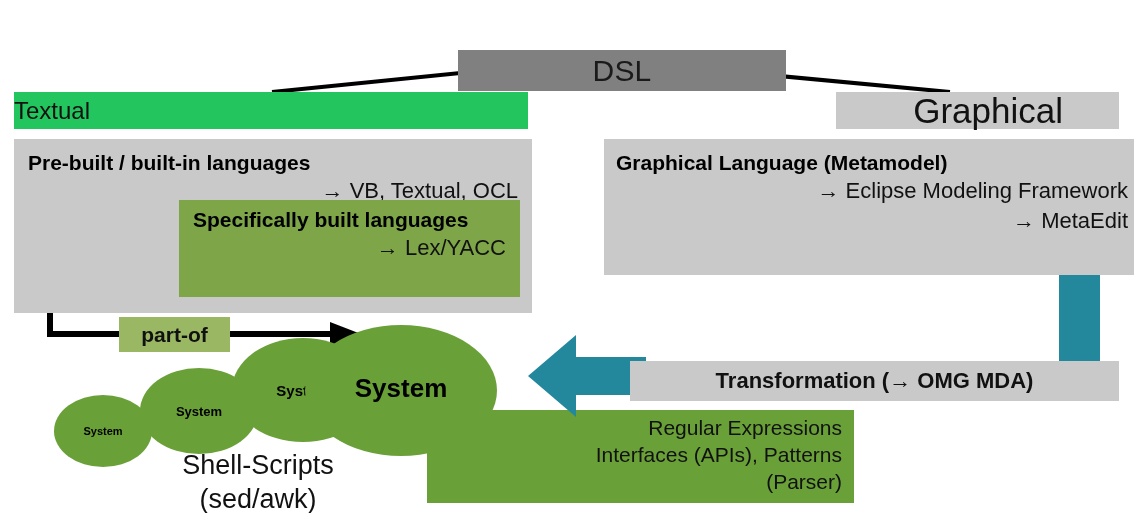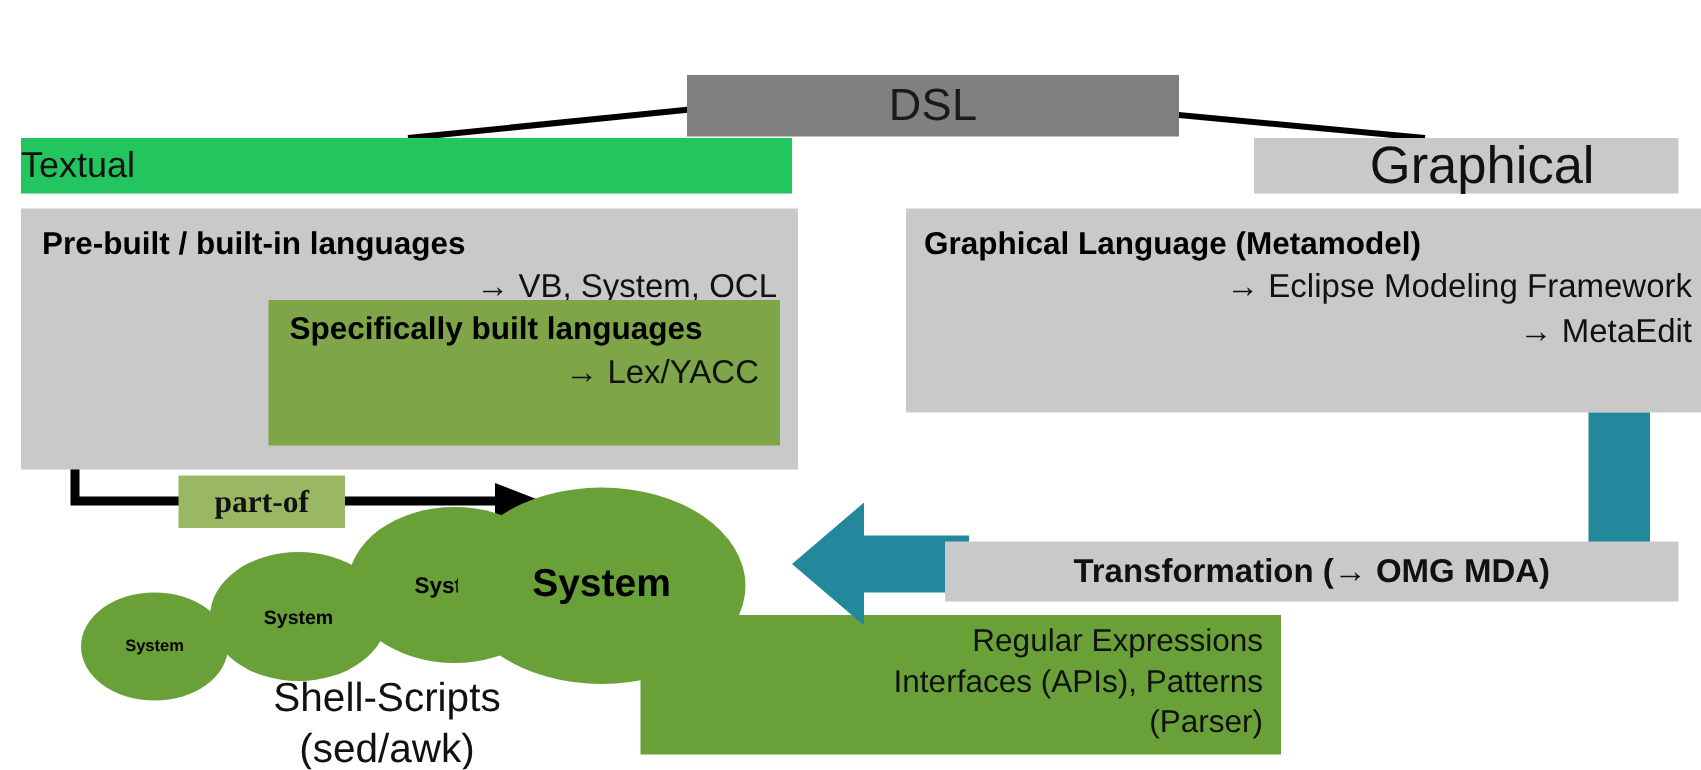--- a/index.html
+++ b/index.html
@@ -55,21 +55,21 @@
   .box-specific {
     left: 179px; top: 200px; width: 341px; height: 97px;
     background: #7ea648;
     box-sizing: border-box;
     padding: 6px 14px 0 14px;
   }
   .box-partof {
     left: 119px; top: 317px; width: 111px; height: 35px;
     background: #9ab863;
     display: flex; align-items: center; justify-content: center;
-    font-size: 21px; font-weight: bold; color: #111111; font-family: Liberation Serif, serif;
+    font-size: 21px; font-weight: bold; color: #111111;
   }
   .box-transformation {
     left: 630px; top: 361px; width: 489px; height: 40px;
     background: #c9c9c9;
     display: flex; align-items: center; justify-content: center;
     font-size: 22px; font-weight: bold; color: #111111;
   }
 
   
   .hd { font-size: 21px; font-weight: bold; line-height: 27px; }
@@ -128,21 +128,21 @@
   <div class="abs box-textual">
     <span>Textual</span>
   </div>
 
   <div class="abs box-graphical">
     <span>Graphical</span>
   </div>
 
   <div class="abs box-prebuilt">
     <div class="hd">Pre-built / built-in languages</div>
-    <div class="ln right">→ VB, System, OCL</div>
+    <div class="ln right">→ VB, Textual, OCL</div>
   </div>
 
   <div class="abs box-specific">
     <div class="hd">Specifically built languages</div>
     <div class="ln right">→ Lex/YACC</div>
   </div>
 
   <div class="abs box-graph-lang">
     <div class="hd">Graphical Language (Metamodel)</div>
     <div class="ln right">→ Eclipse Modeling Framework</div>

